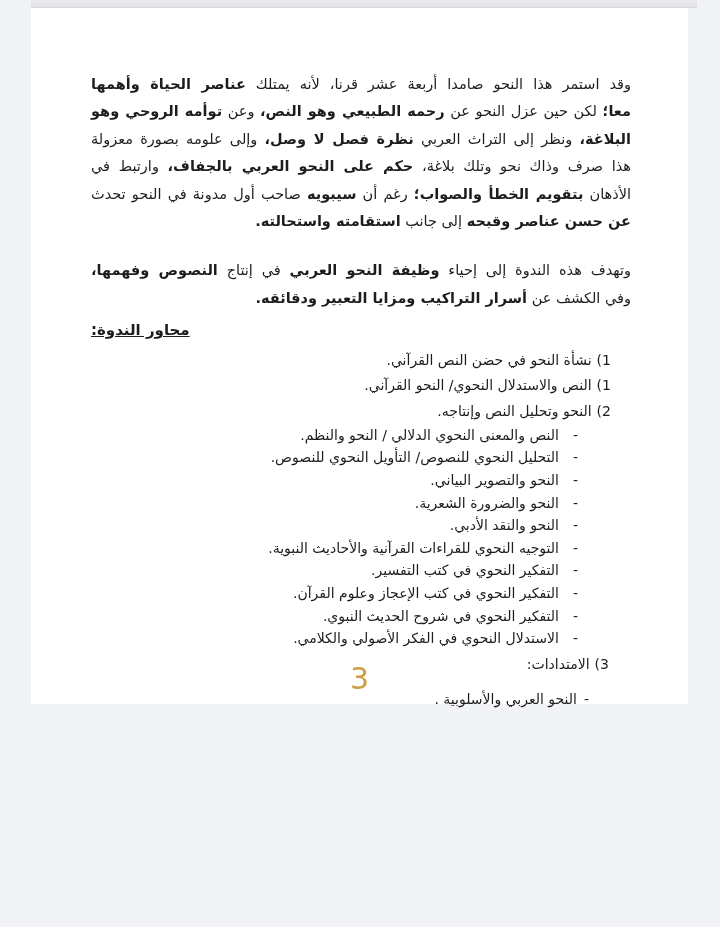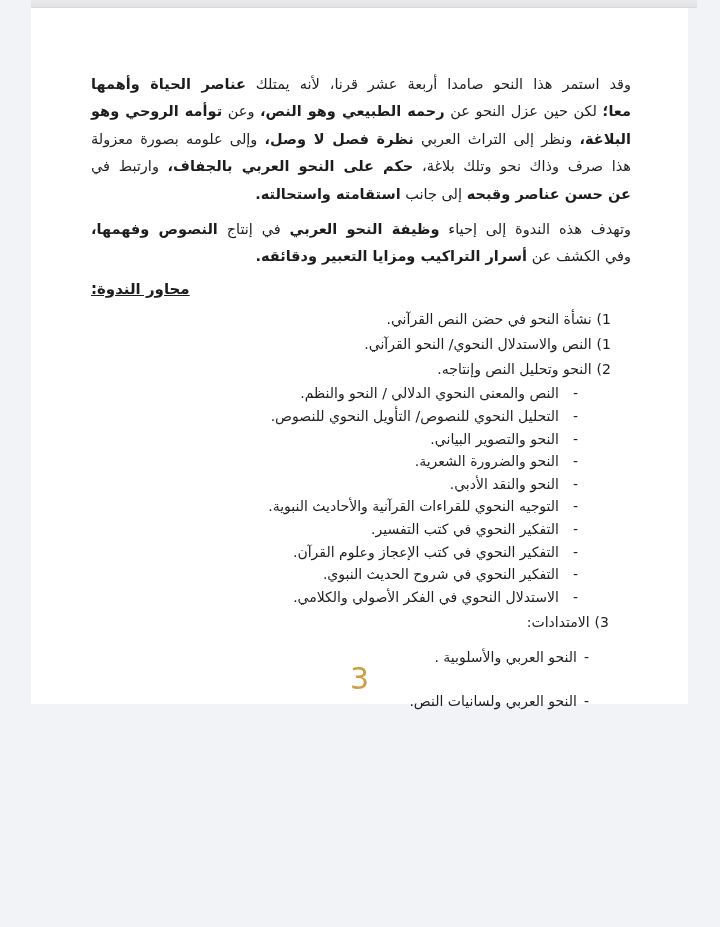--- a/index.html
+++ b/index.html
@@ -16,21 +16,21 @@
   .top-strip{
     position:absolute;left:0;top:0;width:666px;height:7px;
     background:linear-gradient(#ebebed,#e2e2e4);
     border-bottom:1px solid #d8d8da;
   }
   .content{
     position:absolute;top:71px;right:57px;left:60px;
     direction:rtl;color:#1d1d1d;
   }
   .para{font-size:14.5px;line-height:27.4px;}
-  #para2{margin-top:8px;}
+  #para2{margin-top:22px;}
   .line{text-align:right;}
   .line.just{text-align:justify;text-align-last:justify;}
   .bd{font-weight:bold;}
   .section-heading{
     margin-top:6px;
     font-size:15px;font-weight:bold;text-decoration:underline;
     line-height:24px;text-align:left;
   }
   .num-list{margin-top:6px;margin-right:20px;font-size:14px;line-height:25.2px;}
   .num-item .num{margin-left:5px;}
@@ -49,20 +49,21 @@
 </head>
 <body style="background: rgb(241, 243, 246);">
 
 <div class="sheet" style="background: rgb(255, 255, 255);">
   <div class="content" style="color: rgb(29, 29, 29);">
     <div class="para" id="para1">
         <div class="line just"><span>وقد استمر هذا النحو صامدا أربعة عشر قرنا، لأنه يمتلك </span><span class="bd">عناصر الحياة وأهمها</span></div>
         <div class="line just"><span class="bd">معا؛</span><span> لكن حين عزل النحو عن </span><span class="bd">رحمه الطبيعي وهو النص،</span><span> وعن </span><span class="bd">توأمه الروحي وهو</span></div>
         <div class="line just"><span class="bd">البلاغة،</span><span> ونظر إلى التراث العربي </span><span class="bd">نظرة فصل لا وصل،</span><span> وإلى علومه بصورة معزولة</span></div>
         <div class="line just"><span>هذا صرف وذاك نحو وتلك بلاغة، </span><span class="bd">حكم على النحو العربي بالجفاف،</span><span> وارتبط في</span></div>
+        <div class="line just"><span>الأذهان </span><span class="bd">بتقويم الخطأ والصواب؛</span><span> رغم أن </span><span class="bd">سيبويه</span><span> صاحب أول مدونة في النحو تحدث</span></div>
         <div class="line"><span class="bd">عن حسن عناصر وقبحه</span><span> إلى جانب </span><span class="bd">استقامته واستحالته.</span></div>
       </div>
     <div class="para" id="para2">
         <div class="line just"><span>وتهدف هذه الندوة إلى إحياء </span><span class="bd">وظيفة النحو العربي</span><span> في إنتاج </span><span class="bd">النصوص وفهمها،</span></div>
         <div class="line"><span>وفي الكشف عن </span><span class="bd">أسرار التراكيب ومزايا التعبير ودقائقه.</span></div>
       </div>
     <div class="section-heading">محاور الندوة:</div>
     <div class="num-list" id="num-list">
         <div class="num-item"><span class="num">1)</span><span>نشأة النحو في حضن النص القرآني.</span></div>
         <div class="num-item"><span class="num">1)</span><span>النص والاستدلال النحوي/ النحو القرآني.</span></div>
@@ -78,18 +79,17 @@
         <div class="dash-item"><span class="dash">-</span><span>التفكير النحوي في كتب التفسير.</span></div>
         <div class="dash-item"><span class="dash">-</span><span>التفكير النحوي في كتب الإعجاز وعلوم القرآن.</span></div>
         <div class="dash-item"><span class="dash">-</span><span>التفكير النحوي في شروح الحديث النبوي.</span></div>
         <div class="dash-item"><span class="dash">-</span><span>الاستدلال النحوي في الفكر الأصولي والكلامي.</span></div>
       </div>
     <div class="ext-heading" id="ext-heading">
         <div class="ext-head-line"><span class="num">3)</span><span>الامتدادات:</span></div>
       </div>
     <div class="ext-list" id="ext-list">
         <div class="ext-item"><span class="dash">-</span><span>النحو العربي والأسلوبية .</span></div>
-        <div class="ext-item"><span class="dash">-</span><span>النحو العربي ولسانيات النص.</span></div>
       </div>
   </div>
   <div class="page-number" style="color: rgb(207, 158, 68);">3</div>
 </div>
 <div class="top-strip" style="left:31px"></div>
 
 </body></html>

